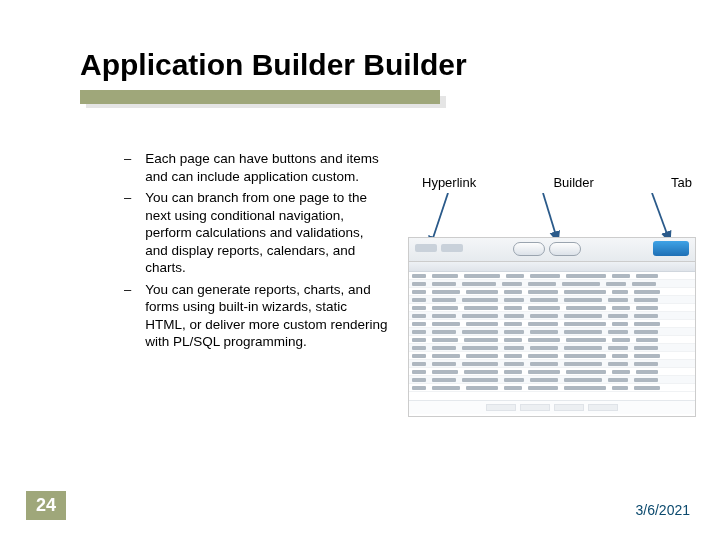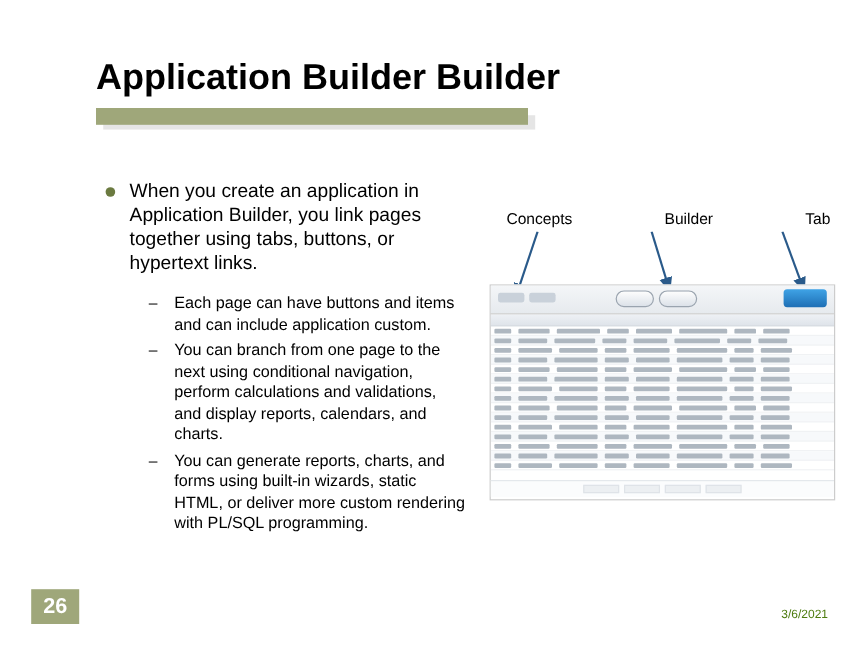--- a/index.html
+++ b/index.html
@@ -153,54 +153,50 @@
     background: #9fa77a;
     color: #fff;
     font-size: 18px;
     font-weight: bold;
     padding: 4px 10px;
   }
   .slide-date {
     position: absolute;
     bottom: 22px;
     right: 30px;
-    font-size: 10px;
-    color: #4d7c0f;
+    font-size: 14px;
+    color: #0c4a6e;
   }
 </style>
 </head>
 <body>
 
 <div class="title">Application Builder Builder</div>
 <div class="title-underline-shadow"></div>
 <div class="title-underline"></div>
 
 <div class="content-left">
-  <div class="main-bullet">
-    <div class="bullet-dot"></div>
-    <div class="main-bullet-text">When you create an application in Application Builder, you link pages together using tabs, buttons, or hypertext links.</div>
-  </div>
   <div class="sub-list">
     <div class="sub-item">
       <div class="sub-dash">–</div>
       <div class="sub-text">Each page can have buttons and items and can include application custom.</div>
     </div>
     <div class="sub-item">
       <div class="sub-dash">–</div>
       <div class="sub-text">You can branch from one page to the next using conditional navigation, perform calculations and validations, and display reports, calendars, and charts.</div>
     </div>
     <div class="sub-item">
       <div class="sub-dash">–</div>
       <div class="sub-text">You can generate reports, charts, and forms using built-in wizards, static HTML, or deliver more custom rendering with PL/SQL programming.</div>
     </div>
   </div>
 </div>
 
 <div class="labels-row">
-  <span>Concepts</span>
+  <span>Hyperlink</span>
   <span>Builder</span>
   <span>Tab</span>
 </div>
 
 <svg class="arrows-svg" viewBox="0 0 290 70">
   <defs>
     <marker id="ah" markerWidth="8" markerHeight="8" refX="6" refY="3" orient="auto">
       <path d="M0,0 L7,3 L0,6 Z" fill="#2a5a8a"></path>
     </marker>
   </defs>
@@ -371,14 +367,14 @@
       </div>
   </div>
   <div class="thumb-footer">
     <div class="pill"></div>
     <div class="pill"></div>
     <div class="pill"></div>
     <div class="pill"></div>
   </div>
 </div>
 
-<div class="slide-number">26</div>
+<div class="slide-number">24</div>
 <div class="slide-date">3/6/2021</div>
 
 </body></html>

